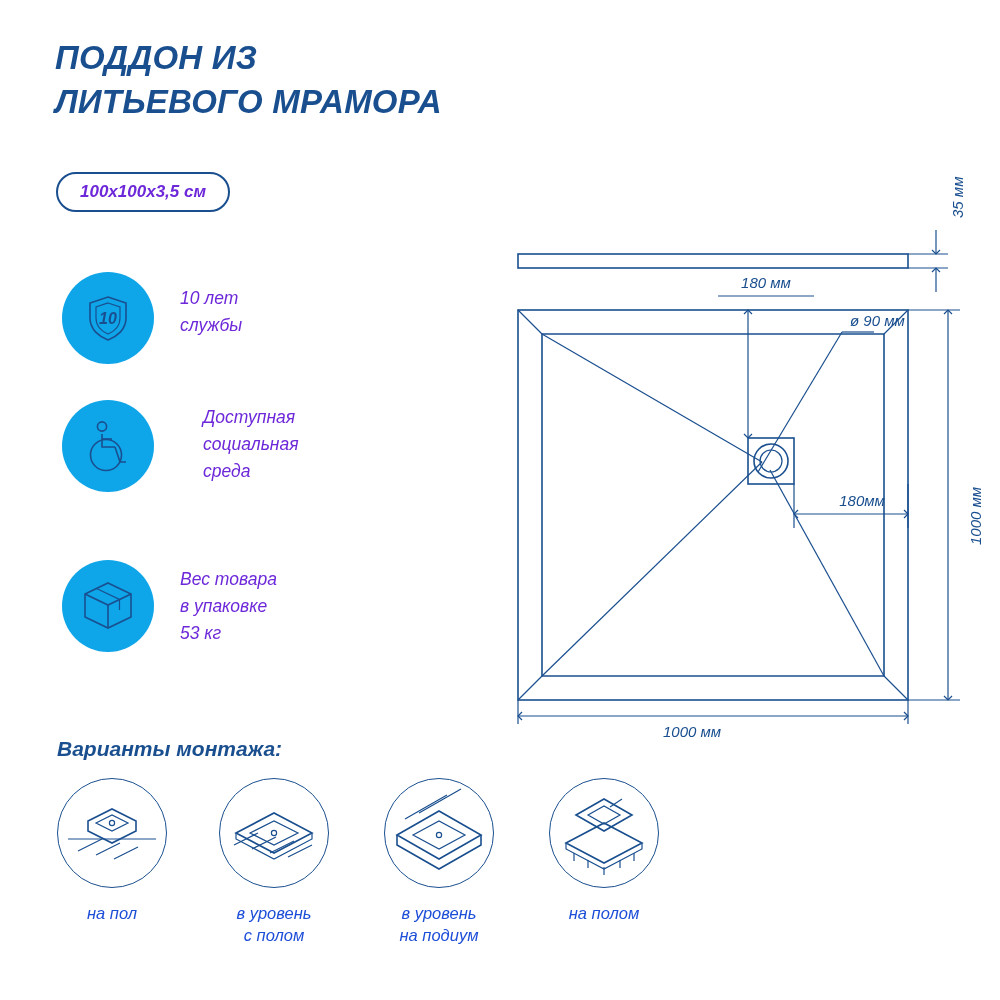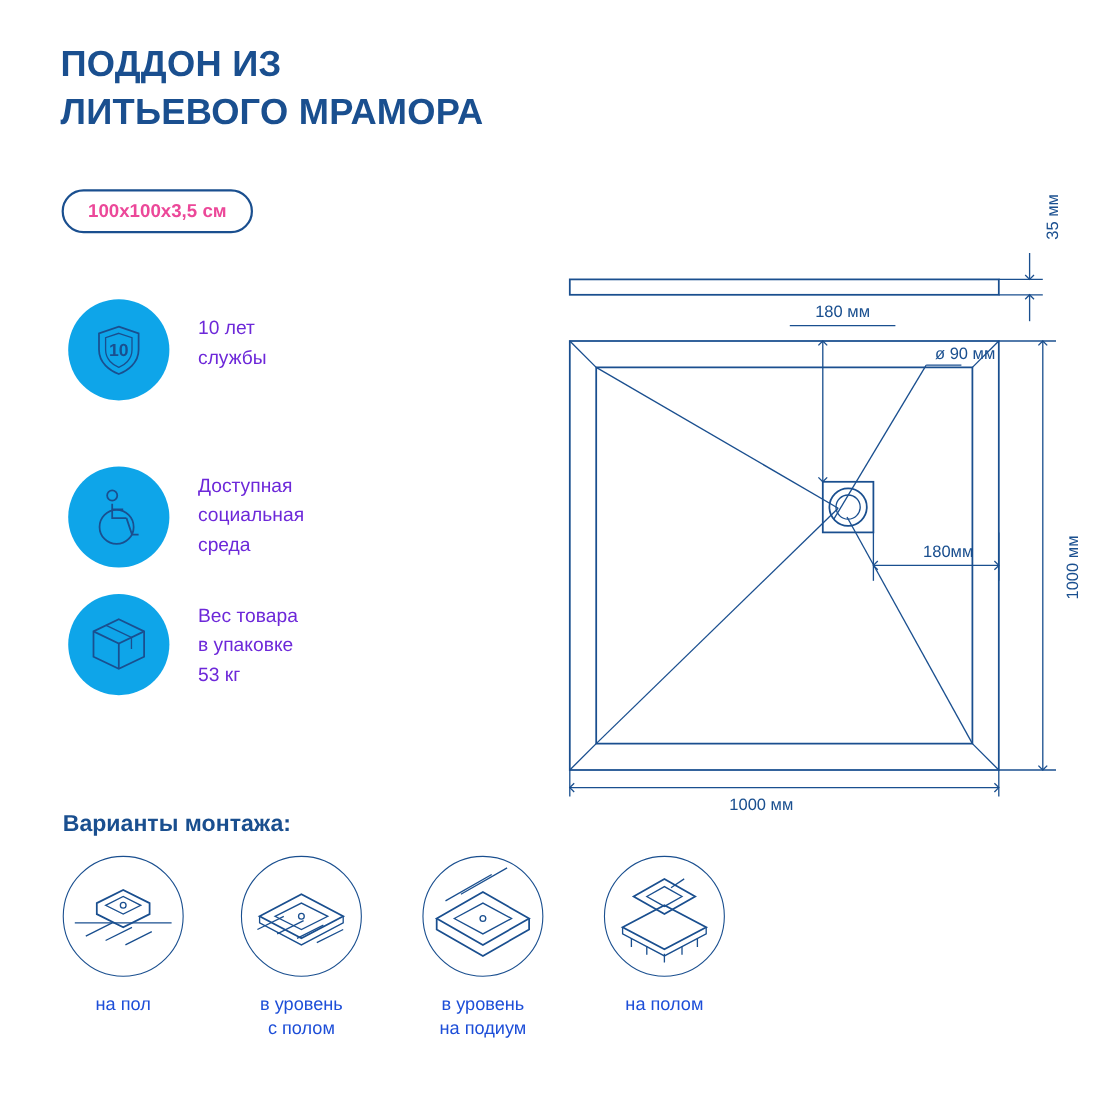--- a/index.html
+++ b/index.html
@@ -12,20 +12,21 @@
     background: #ffffff;
     font-family: "Liberation Sans", sans-serif;
     color: #1b4e8c;
     position: relative;
     overflow: hidden;
   }
   .page {
     position: relative;
     width: 880px;
     height: 1000px;
+    font-style: italic;
   }
 
   
   .title {
     position: absolute;
     left: 55px;
     top: 36px;
     font-size: 33px;
     font-weight: bold;
     line-height: 1.32;
@@ -38,21 +39,21 @@
   
   .size-pill {
     position: absolute;
     left: 56px;
     top: 172px;
     border: 2px solid #1a4f8f;
     border-radius: 22px;
     padding: 9px 22px 10px 22px;
     font-size: 17px;
     font-weight: bold;
-    color: #ec4899;
+    color: #6d28d9;
     line-height: 1;
   }
 
   
   .feature {
     position: absolute;
     left: 62px;
     display: flex;
     align-items: flex-start;
   }
@@ -68,22 +69,22 @@
   }
   .feature .ftext {
     margin-left: 26px;
     font-size: 17.5px;
     line-height: 1.55;
     color: #6d28d9;
     white-space: pre-line;
     padding-top: 13px;
   }
   #feature-0 { top: 272px; }
-  #feature-1 { top: 424px; }
-  #feature-2 { top: 540px; }
+  #feature-1 { top: 400px; gap: 23px; }
+  #feature-2 { top: 560px; }
   #feature-2 .ftext { padding-top: 6px; }
   #feature-1 .ftext { padding-top: 4px; }
 
   
   .mount-title {
     position: absolute;
     left: 57px;
     top: 737px;
     font-size: 21px;
     font-weight: bold;

